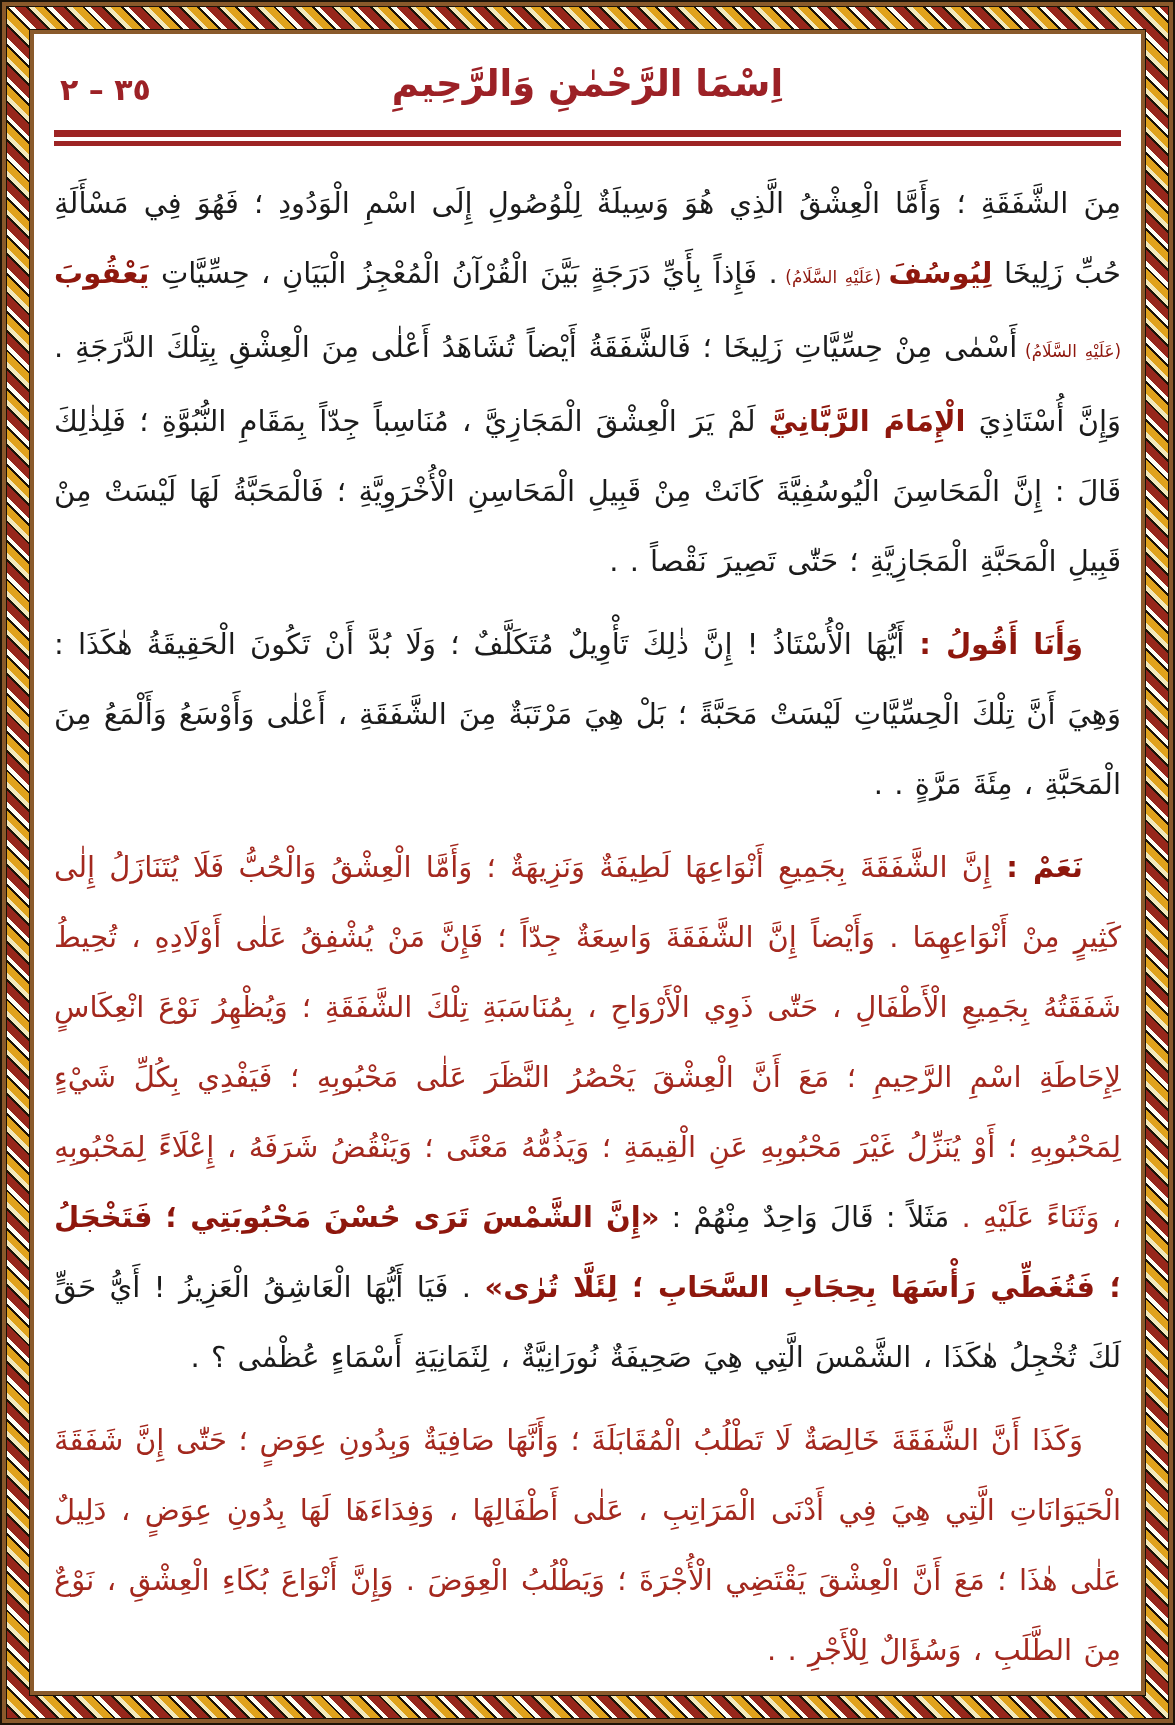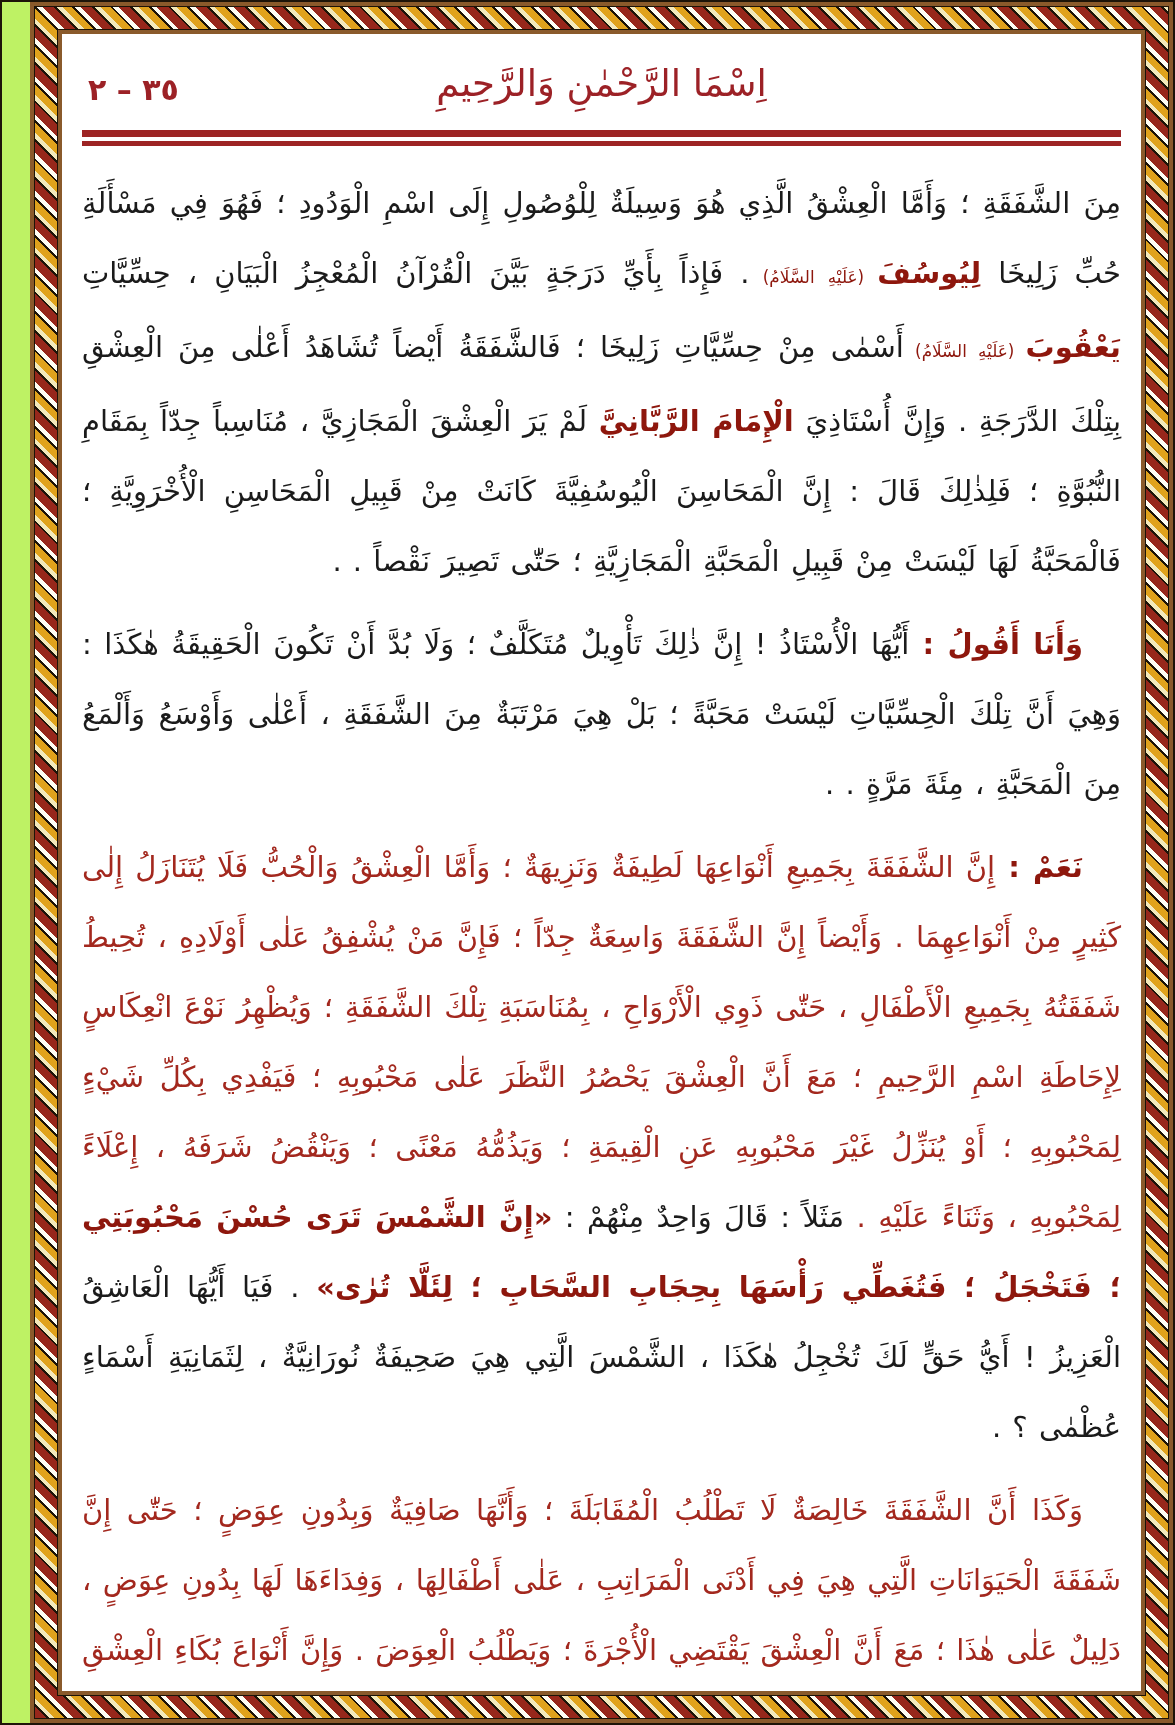--- a/index.html
+++ b/index.html
@@ -8,22 +8,21 @@
     background: #ffffff;
     font-family: "DejaVu Sans", sans-serif;
   }
 
   
   .page {
     width: 1175px;
     height: 1725px;
     box-sizing: border-box;
     border: 2px solid var(--border-black, #1d1408);
-    background: #bef264;
-    padding-left: 28px;
+    background: #737373;
   }
   .frame-brown-outer {
     width: 100%; height: 100%;
     box-sizing: border-box;
     border: 4px solid var(--border-brown, #8a5a2b);
   }
   .frame-black-1 {
     width: 100%; height: 100%;
     box-sizing: border-box;
     border: 1px solid var(--border-black, #1d1408);
@@ -71,21 +70,21 @@
     top: 24px;
     color: var(--title-red, #9c2126);
     font-weight: bold;
     font-size: 30px;
     letter-spacing: 2px;
   }
   .page-title {
     text-align: center;
     padding-top: 14px;
     color: var(--title-red, #9c2126);
-    font-weight: normal;
+    font-weight: bold;
     font-size: 37px;
     line-height: 1.2;
   }
   .header-rule {
     height: 4px;
     border-top: 7px solid var(--rule-red, #9d2424);
     border-bottom: 5px solid var(--rule-red, #9d2424);
     margin-top: 10px;
     margin-bottom: 22px;
   }

